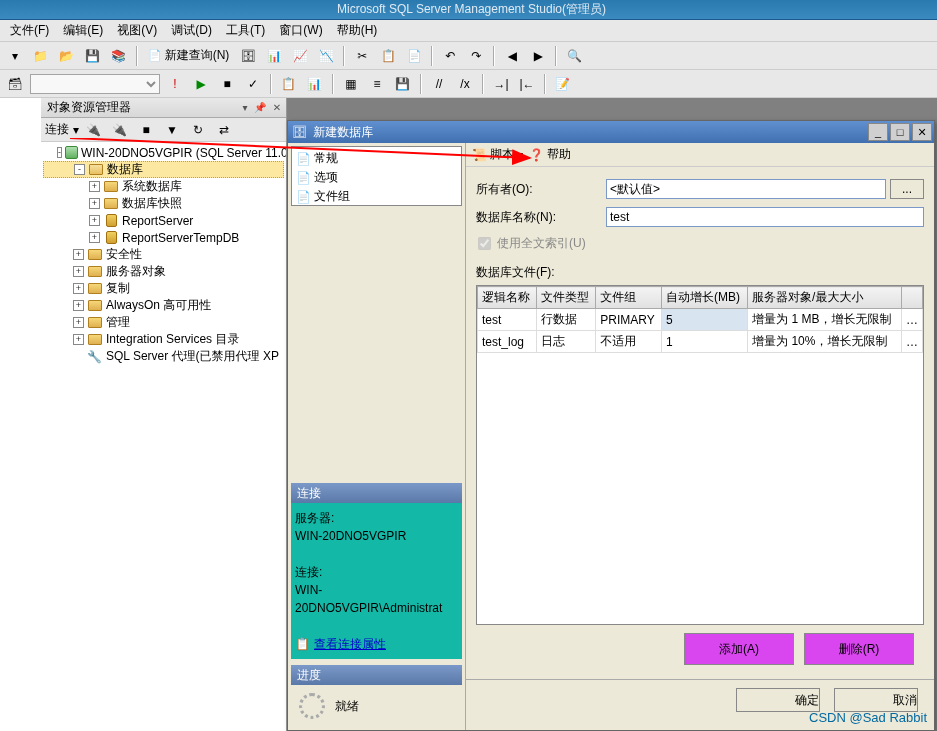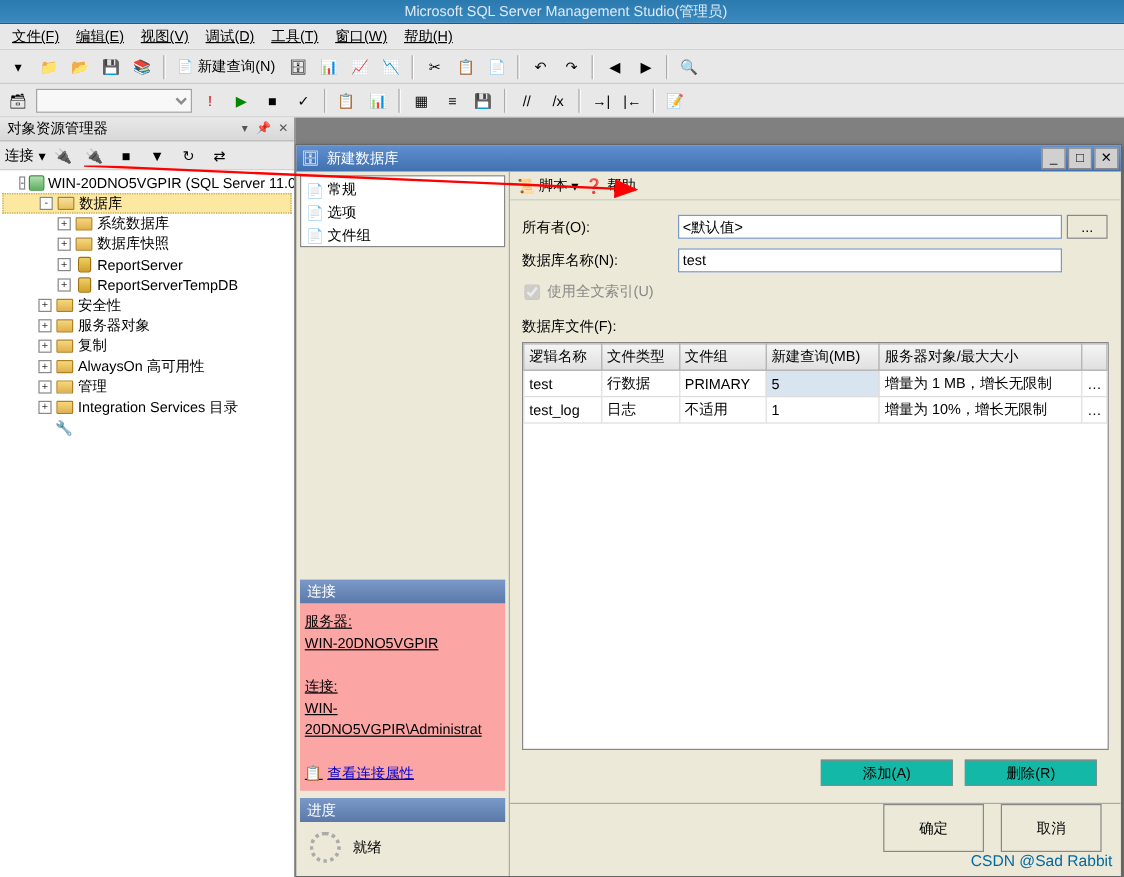--- a/index.html
+++ b/index.html
@@ -1,29 +1,29 @@
 <!DOCTYPE html>
 <html><head>
 <meta charset="utf-8">
 <style>
 * { box-sizing: border-box; margin: 0; padding: 0; font-family: "Microsoft YaHei", Tahoma, sans-serif; font-size: 12px; }
 body { background: #fff; width: 937px; height: 731px; overflow: hidden; position: relative; }
 
 .titlebar { background: linear-gradient(#2a7ab0, #3a8ac0); color: #dfeaf3; height: 20px; display:flex; align-items:center; padding-left: 6px; font-size: 11px; border-bottom:1px solid #1a5a90;justify-content:center;}
 
 .menubar { background: #e8e8e8; height: 22px; display:flex; align-items:center; padding-left:4px; gap: 2px; border-bottom:1px solid #ccc;}
-.menubar span { padding: 2px 6px; cursor:default;text-decoration:underline; }
+.menubar span { padding: 2px 6px; cursor:default; }
 
 .toolbar1, .toolbar2 { background: #e8e8e8; height: 28px; display:flex; align-items:center; padding-left:4px; gap:4px; border-bottom:1px solid #ccc;}
 .tbtn { width:22px; height:22px; display:inline-flex; align-items:center; justify-content:center; border:1px solid transparent; }
 .tsep { width:2px; height:20px; border-left:1px solid #aaa; border-right:1px solid #fff; margin:0 2px;}
 .newq { font-size:11px; padding:2px 4px; display:flex; align-items:center; gap:3px;}
 .combo { width:130px; height:20px; background:#fff; border:1px solid #888; font-size:11px; color:#666;}
 
-.main { display:flex; height: calc(731px - 20px - 22px - 28px - 28px); }
+.main { display:flex; height: calc(731px - 20px - 22px - 28px - 28px); margin-left: 41px; }
 
 .objexplorer { width: 246px; background:#eee; border-right:1px solid #999; display:flex; flex-direction:column;}
 .oe-title { background: linear-gradient(#e8e8e8,#d8d8d8); height:20px; display:flex; align-items:center; padding-left:6px; font-size:11px; border-bottom:1px solid #aaa; justify-content:space-between;}
 .oe-title-btns { display:flex; gap:2px; padding-right:2px;}
 .oe-title-btns span { width:14px; height:14px; font-size:10px; text-align:center; line-height:14px; color:#555;}
 .oe-toolbar { background:#e8e8e8; height:24px; display:flex; align-items:center; padding-left:4px; gap:4px; border-bottom:1px solid #ccc;}
 .tree { background:#fff; flex:1; overflow:hidden; padding:2px; font-family: "SimSun", monospace; font-size:12px;}
 .tree-node { display:flex; align-items:center; height:17px; white-space:nowrap; cursor:default;}
 .tree-node .tgl { width:11px; height:11px; border:1px solid #888; font-size:9px; line-height:9px; text-align:center; margin-right:3px; color:#333; background:#fff;}
 .tree-node .ticon { width:16px; height:14px; display:inline-flex; align-items:center; justify-content:center; margin-right:3px;}
@@ -43,21 +43,21 @@
 .dlg-title-btns span { width:20px; height:18px; background:#d0d0d0; border:1px solid #888; margin-right:2px; text-align:center; font-size:11px; line-height:16px; color:#000;}
 .dlg-body { display:flex; flex:1; overflow:hidden;}
 
 .dlg-left { width:178px; background:#ece9d8; border-right:1px solid #aaa; display:flex; flex-direction:column;}
 .panel-hdr { background: linear-gradient(#7a98c8, #5a78a8); color:#fff; font-size:12px; height:20px; display:flex; align-items:center; padding-left:6px;}
 .page-list { background:#fff; border:1px solid #888; margin:3px; padding:2px; height:60px;}
 .page-item { display:flex; align-items:center; gap:4px; padding:1px 2px;}
 .page-item.sel { color:#000; }
 .page-icon { width:14px; height:14px; display:inline-block; }
 .conn-panel { margin:3px; }
-.conn-body { background:#fca5a5; padding:6px 4px; font-size:12px; line-height:1.5;text-decoration:underline;}
+.conn-body { background:#14b8a6; padding:6px 4px; font-size:12px; line-height:1.5;}
 .conn-body a { color:#0000cc; text-decoration:underline;}
 .prog-panel { margin:3px;}
 .prog-body { display:flex; align-items:center; gap:10px; padding:8px;}
 .spinner { width:26px; height:26px; border:3px dotted #aaa; border-radius:50%;}
 
 .dlg-right { flex:1; background:#ece9d8; display:flex; flex-direction:column; overflow:hidden;}
 .script-bar { height:24px; display:flex; align-items:center; padding-left:6px; gap:6px; border-bottom:1px solid #ccc;}
 .script-bar .sitem { display:flex; align-items:center; gap:3px;}
 
 .form-area { padding: 12px 10px 6px 10px; }
@@ -68,24 +68,24 @@
 .cbrow { display:flex; align-items:center; gap:6px; color:#888; margin-bottom:12px; padding-left:2px;}
 .cbrow input { margin:0;}
 
 .files-label { margin-bottom:4px;}
 .grid-wrap { border:1px solid #888; background:#fff; height:340px; overflow:hidden;}
 .grid { width:100%; border-collapse:collapse; font-size:12px;}
 .grid th { background: linear-gradient(#f4f4f4,#e0e0e0); border:1px solid #aaa; padding:2px 4px; text-align:left; font-weight:normal;}
 .grid td { border:1px solid #ddd; border-top:none; padding:2px 4px; height:20px;}
 
 .grid-btns { display:flex; justify-content:flex-end; gap:10px; padding:8px 10px;}
-.wbtn { width:110px; height:22px; background:#14b8a6; border:1px solid #888; text-align:center; line-height:20px;}
+.wbtn { width:110px; height:32px; background:#d946ef; border:1px solid #888; text-align:center; line-height:20px;}
 
 .dlg-footer { height:40px; border-top:1px solid #aaa; display:flex; justify-content:flex-end; align-items:center; padding-right:16px; gap:14px;}
-.dbtn { width:84px; height:40px; background:#ece9d8; border:1px solid #888; text-align:center; line-height:22px;}
+.dbtn { width:84px; height:24px; background:#ece9d8; border:1px solid #888; text-align:right; line-height:22px;}
 
 svg.arrow { position:absolute; left:70px; top:138px; width:470px; height:30px; pointer-events:none; z-index:100;}
 
 .watermark { position:absolute; right:10px; bottom:6px; color:#0369a1; font-size:13px; pointer-events:none;}
 </style>
 </head>
 <body>
 
 <div class="titlebar">
   <span>Microsoft SQL Server Management Studio(管理员)</span>
@@ -251,20 +251,21 @@
       <div class="tree-node ind2">
           <span class="tgl">+</span>
           <span class="ticon">
             <span class="folder-closed"></span>
           </span>
           <span>Integration Services 目录</span>
         </div>
       <div class="tree-node ind2">
           <span style="width:14px"></span>
           <span class="ticon">🔧</span>
+          <span>SQL Server 代理(已禁用代理 XP</span>
         </div>
     </div>
   </div>
 
   <div class="dialog-area">
     <div class="dialog">
       <div class="dlg-title">
         <span style="display:flex;align-items:center;gap:6px">
             <span>🗄</span>
             <span>新建数据库</span>
@@ -339,21 +340,21 @@
               <span>使用全文索引(U)</span>
             </div>
             <div class="files-label">数据库文件(F):</div>
             <div class="grid-wrap">
               <table class="grid">
                 <thead>
                     <tr>
                   <th>逻辑名称</th>
                   <th>文件类型</th>
                   <th>文件组</th>
-                  <th>新建查询(MB)</th>
+                  <th>自动增长(MB)</th>
                   <th>服务器对象/最大大小</th>
                   <th style="width:18px"></th>
                 </tr>
                   </thead>
                 <tbody>
                   <tr>
                     <td>test</td>
                     <td>行数据</td>
                     <td>PRIMARY</td>
                     <td style="background:#d8e4f0">5</td>

